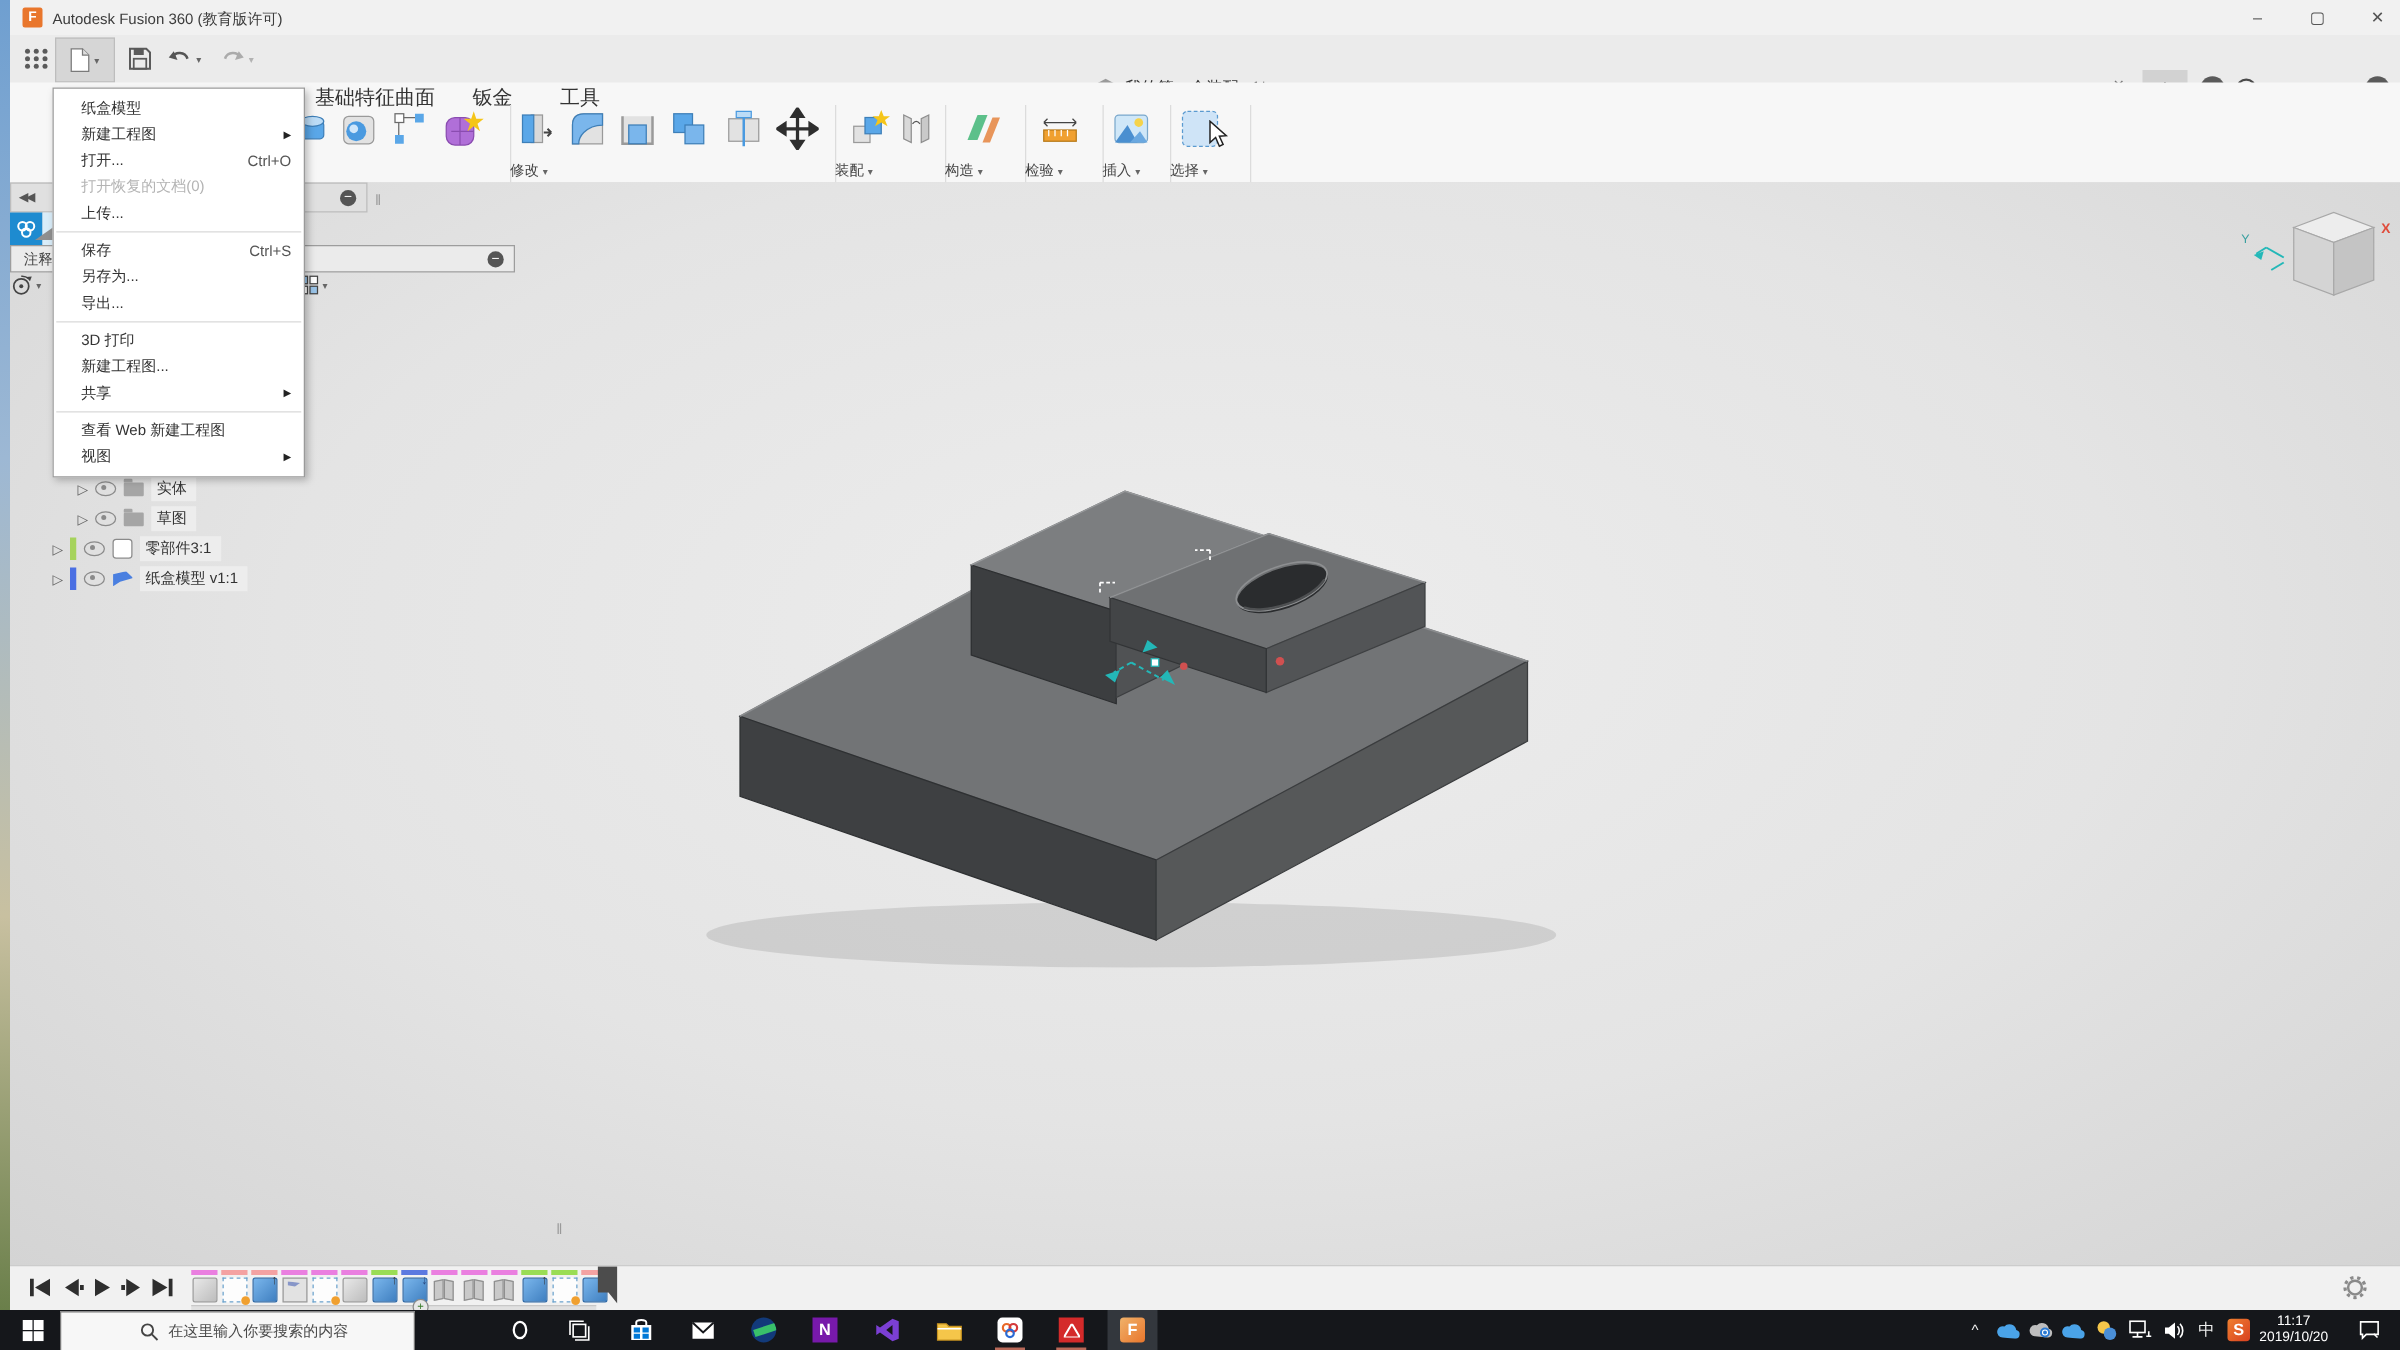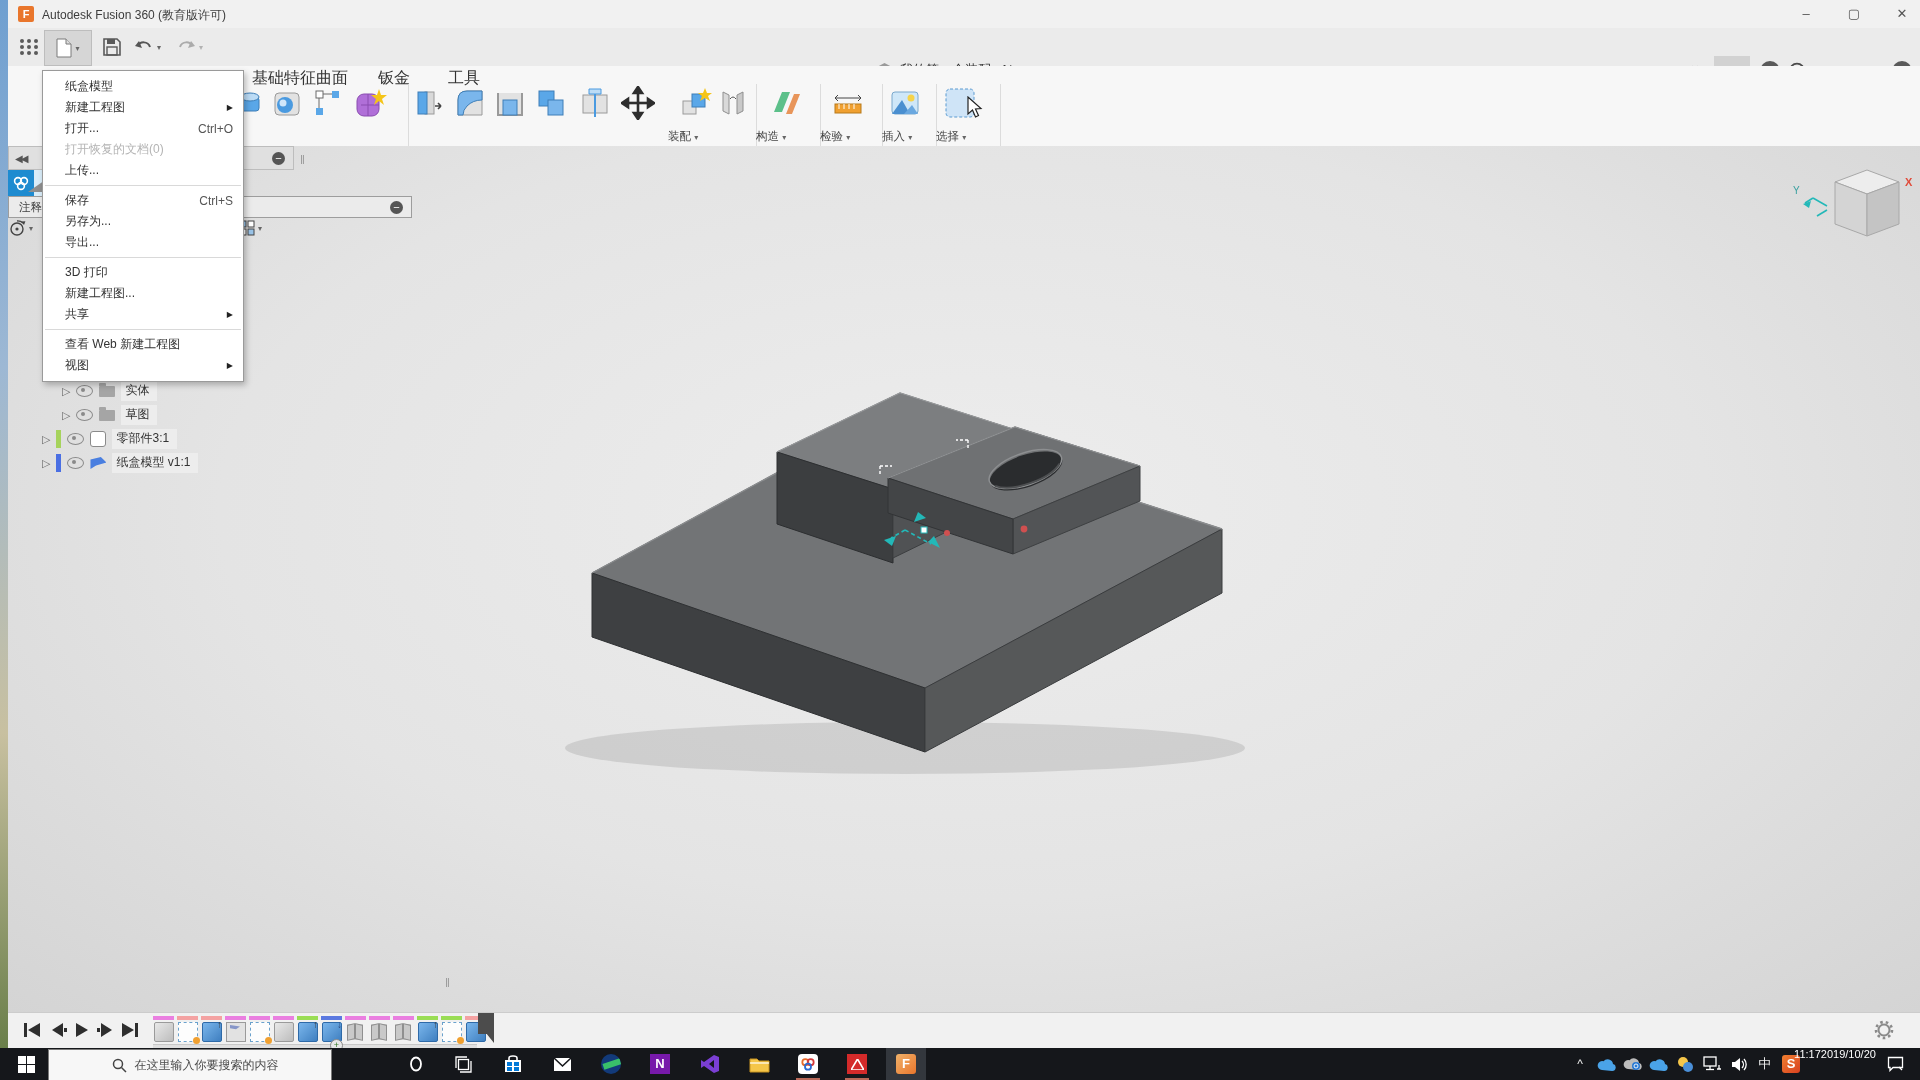--- a/index.html
+++ b/index.html
@@ -99,21 +99,21 @@
   #taskbar{left:0;top:1048px;width:1920px;height:32px;background:#15171b;display:flex;align-items:center;}
   .tb-abs{position:absolute;top:1048px;height:32px;display:flex;align-items:center;justify-content:center;}
   #search-box{left:48px;width:282px;top:1049px;height:30px;background:#f7f7f7;border:1px solid #7a7a7a;
     display:flex;align-items:center;gap:8px;}
   #search-text{font-size:12px;color:#4a4a4a;}
   .app-tile{width:40px;}
   .tile-active{background:#33373d;border-bottom:2px solid #d8823c;}
   .run-line{position:absolute;bottom:0;left:8px;right:8px;height:2px;background:#b86858;}
   .tray-text{color:#eee;font-size:12px;}
   #clock{left:1795px;width:80px;top:1048px;height:32px;color:#fff;font-size:11px;line-height:13px;
-    text-align:center;display:flex;flex-direction:row;justify-content:center;}
+    text-align:center;display:flex;flex-direction:column;justify-content:center;}
   
   #file-menu{left:42px;top:70px;width:200px;background:#fff;border:1px solid #9a9a9a;
     box-shadow:2px 3px 6px rgba(0,0,0,.25);padding:5px 0;z-index:60;}
   .menu-item{height:21px;display:flex;align-items:center;padding:0 10px 0 22px;font-size:12px;color:#333;}
   .menu-item .mi-label{flex:1;}
   .mi-shortcut{color:#555;}
   .mi-arrow{font-size:8px;color:#222;}
   .menu-item.disabled{color:#b4b4b4;}
   .menu-sep{height:1px;background:#d9d9d9;margin:4px 2px;}
   
@@ -199,20 +199,23 @@
   <div class="tr-circle abs" style="left:1884px;top:33px;">?</div>
 </div>
 
 <div id="ribbon" class="abs">
   <span class="ribbon-tab abs" style="left:244px;">基础特征曲面</span>
   <span class="ribbon-tab abs" style="left:370px;">钣金</span>
   <span class="ribbon-tab abs" style="left:440px;">工具</span>
 
   <div class="rgroup abs" style="left:178px;width:222px;">
     <div class="rgroup-label"><span>创建</span> <span class="caret">▾</span></div>
+    </div>
+  <div class="rgroup abs" style="left:400px;width:260px;">
+    <div class="rgroup-label"><span>修改</span> <span class="caret">▾</span></div>
     </div>
   <div class="rgroup abs" style="left:660px;width:88px;">
     <div class="rgroup-label"><span>装配</span> <span class="caret">▾</span></div>
     </div>
   <div class="rgroup abs" style="left:748px;width:64px;">
     <div class="rgroup-label"><span>构造</span> <span class="caret">▾</span></div>
     </div>
   <div class="rgroup abs" style="left:812px;width:62px;">
     <div class="rgroup-label"><span>检验</span> <span class="caret">▾</span></div>
     </div>

